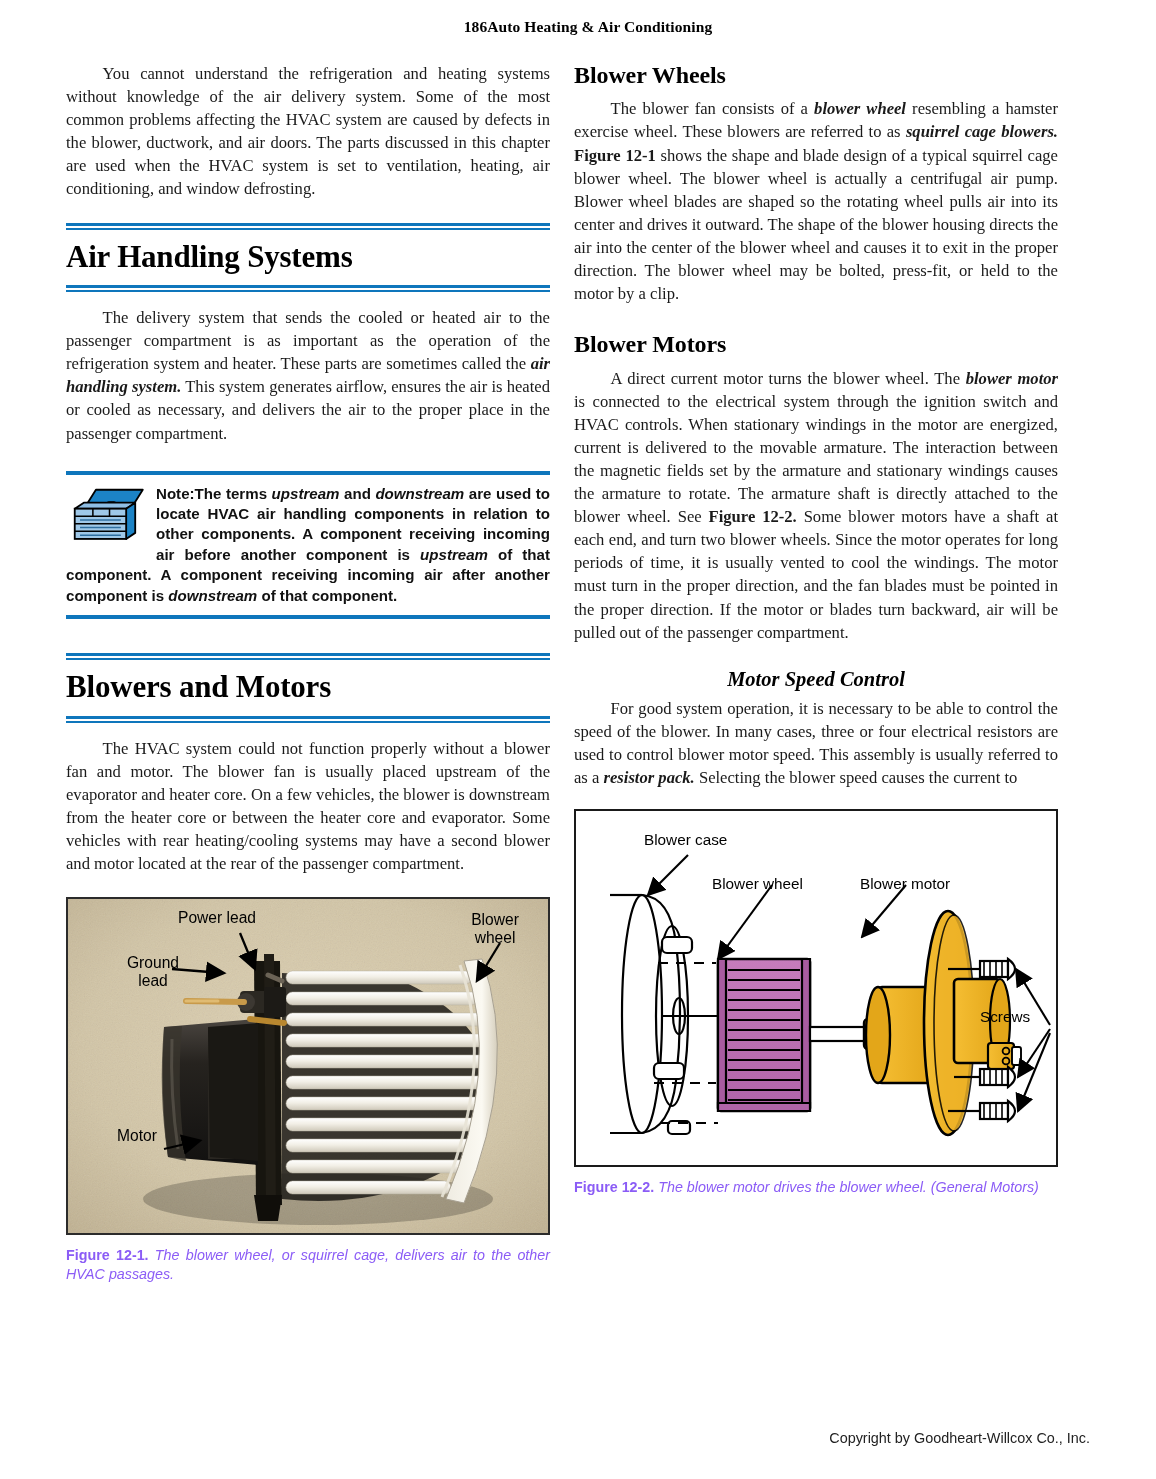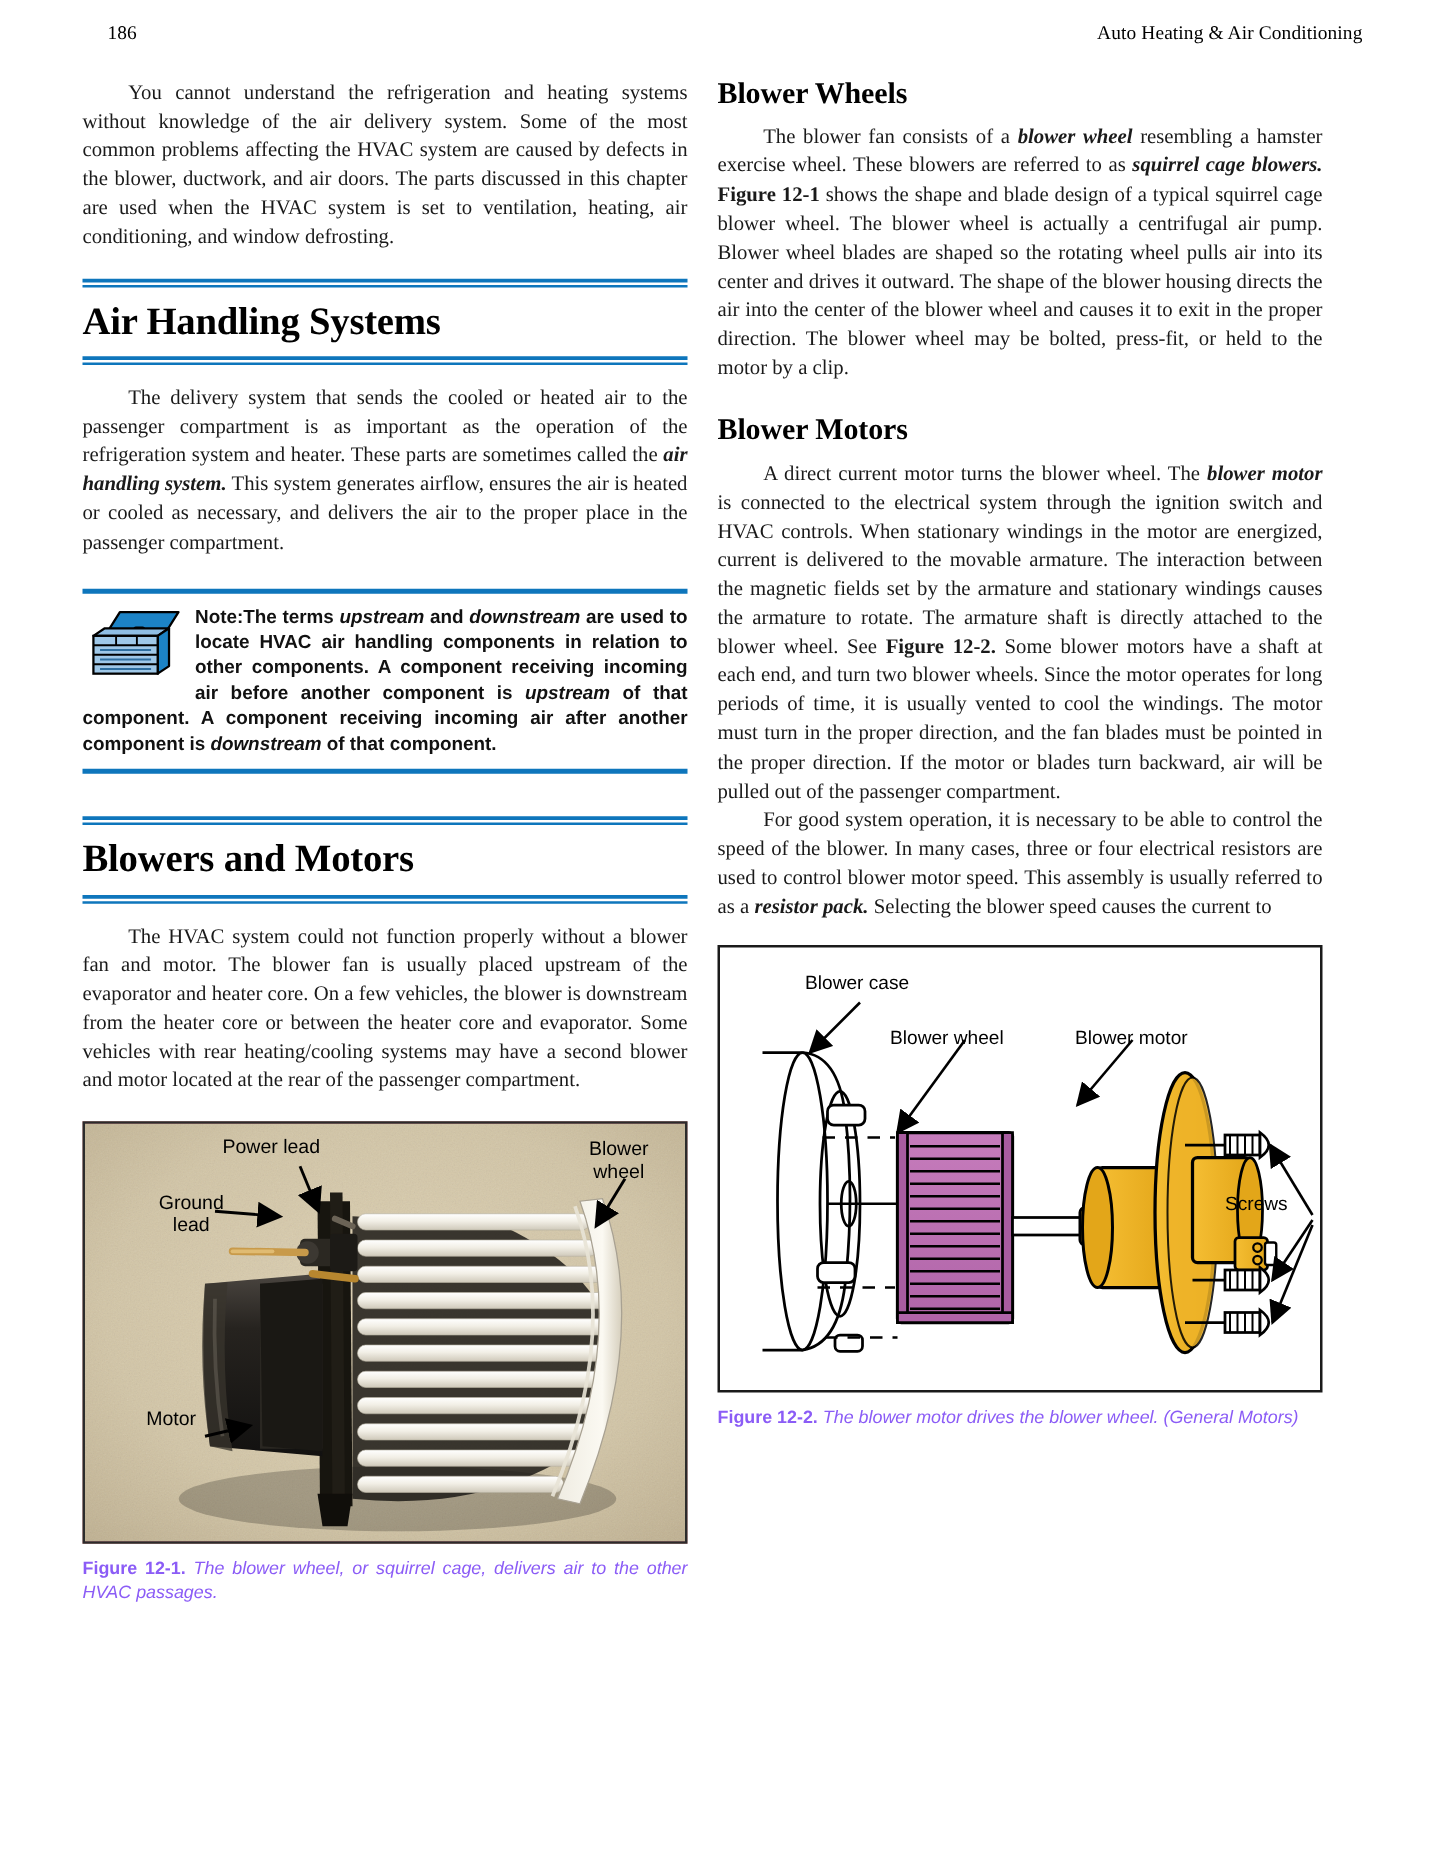--- a/index.html
+++ b/index.html
@@ -25,24 +25,24 @@
   }
 
   
   .runhead {
     position: absolute;
     top: 18px;
     left: 66px;
     right: 66px;
     height: 22px;
     display: flex;
-    justify-content: space-between;
+    justify-content: center;
     align-items: baseline;
     font-family: "Liberation Serif", serif;
-    font-weight: normal;
+    font-weight: bold;
     font-size: 15.5px;
     letter-spacing: 0.1px;
     margin-left: 20px;
   }
   .runhead .folio { font-size: 15.5px; }
   .runhead .booktitle { font-size: 15.5px; }
 
   
   .columns {
     position: absolute;
@@ -400,20 +400,21 @@
     <div class="col">
 
       <div class="bhead">Blower Wheels</div>
 
       <p class="body"><span>The blower fan consists of a </span><b class="term">blower wheel</b><span> resembling a hamster exercise wheel. These blowers are referred to as </span><b class="term">squirrel cage blowers.</b><span> </span><b class="ref">Figure 12-1</b><span> shows the shape and blade design of a typical squirrel cage blower wheel. The blower wheel is actually a centrifugal air pump. Blower wheel blades are shaped so the rotating wheel pulls air into its center and drives it outward. The shape of the blower housing directs the air into the center of the blower wheel and causes it to exit in the proper direction. The blower wheel may be bolted, press-fit, or held to the motor by a clip.</span></p>
 
       <div class="bhead spaced">Blower Motors</div>
 
       <p class="body"><span>A direct current motor turns the blower wheel. The </span><b class="term">blower motor</b><span> is connected to the electrical system through the ignition switch and HVAC controls. When stationary windings in the motor are energized, current is delivered to the movable armature. The interaction between the magnetic fields set by the armature and stationary windings causes the armature to rotate. The armature shaft is directly attached to the blower wheel. See </span><b class="ref">Figure 12-2.</b><span> Some blower motors have a shaft at each end, and turn two blower wheels. Since the motor operates for long periods of time, it is usually vented to cool the windings. The motor must turn in the proper direction, and the fan blades must be pointed in the proper direction. If the motor or blades turn backward, air will be pulled out of the passenger compartment.</span></p>
 
+      <div class="chead">Motor Speed Control</div>
 
       <p class="body"><span>For good system operation, it is necessary to be able to control the speed of the blower. In many cases, three or four electrical resistors are used to control blower motor speed. This assembly is usually referred to as a </span><b class="term">resistor pack.</b><span> Selecting the blower speed causes the current to</span></p>
 
       <div class="figblock" style="">
         <div class="diagram-frame">
           <svg style="position:absolute;inset:0;" viewBox="0 0 480 354" preserveAspectRatio="none">
             <defs>
               <marker id="ar2" markerWidth="9" markerHeight="9" refX="8" refY="4.5" orient="auto">
                 <path d="M0,0 L9,4.5 L0,9 Z" fill="#000"></path>
               </marker>
@@ -542,14 +543,15 @@
           <div class="diag-label" style="left:404px; top:197px;">Screws</div>
         </div>
 
         <div class="figcap"><span class="fignum">Figure 12-2.</span><span class="captext"> The blower motor drives the blower wheel. (General Motors)</span></div>
       </div>
 
     </div>
 
   </div>
 
+  <div class="copyright">Copyright by Goodheart-Willcox Co., Inc.</div>
 
 </div>
 
 </body></html>

